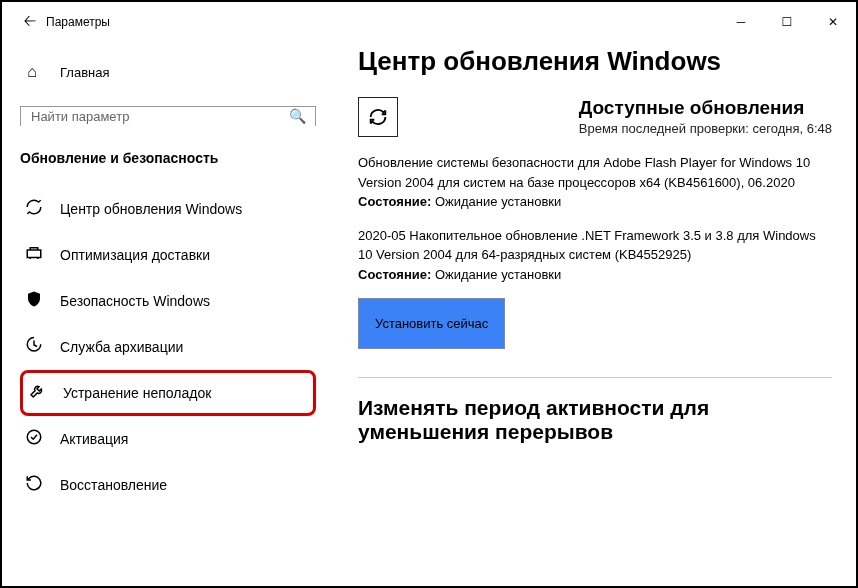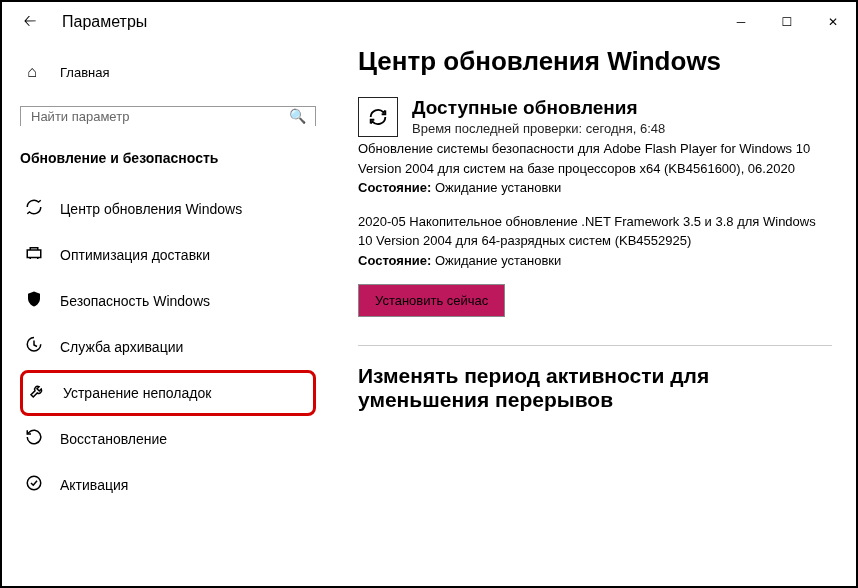--- a/index.html
+++ b/index.html
@@ -1,20 +1,20 @@
 <!DOCTYPE html>
 <html><head>
 <meta charset="utf-8">
 <style>
 * { margin: 0; padding: 0; box-sizing: border-box; font-family: "Segoe UI", sans-serif; }
 body { background: #fff; width: 858px; height: 588px; overflow: hidden; border: 2px solid #000; }
 
 .titlebar { display: flex; align-items: center; height: 40px; padding-left: 12px; }
 .back-btn { width: 32px; height: 32px; display: flex; align-items: center; justify-content: center; font-size: 16px; cursor: pointer; }
-.app-title { font-size: 16px; margin-left: 16px; }
+.app-title { font-size: 12px; }
 .win-controls { margin-left: auto; display: flex; }
 .win-btn { width: 46px; height: 32px; display: flex; align-items: center; justify-content: center; cursor: pointer; font-size: 12px; }
 
 .layout { display: flex; height: calc(100% - 40px); }
 
 .sidebar { width: 332px; padding: 0 18px; }
 .home-row { display: flex; align-items: center; height: 44px; margin: 8px 0 12px; cursor: pointer; }
 .home-row .icon { width: 24px; text-align: center; font-size: 16px; }
 .home-row .txt { margin-left: 16px; font-size: 13px; }
 
@@ -26,29 +26,29 @@
 .category { font-size: 14px; font-weight: 600; margin-bottom: 20px; }
 
 .nav-item { display: flex; align-items: center; height: 46px; cursor: pointer; padding: 0 4px; }
 .nav-item .icon { width: 20px; text-align: center; font-size: 16px; }
 .nav-item .txt { margin-left: 16px; font-size: 14px; }
 .nav-item.highlight { border: 3px solid #d30000; border-radius: 8px; }
 
 .main { flex: 1; padding: 4px 24px 0 24px; overflow: hidden; }
 .page-title { font-size: 26px; font-weight: 600; margin-bottom: 20px; }
 
-.avail-block { display: flex; align-items: flex-start; margin-bottom: 2px; }
+.avail-block { display: flex; align-items: flex-start; margin-bottom: 16px; justify-content: space-between; }
 .avail-icon { width: 40px; height: 40px; border: 1.5px solid #222; display: flex; align-items: center; justify-content: center; font-size: 18px; margin-right: 14px; flex-shrink: 0; }
 .avail-title { font-size: 19px; font-weight: 600; }
 .avail-sub { font-size: 13px; color: #222; margin-top: 2px; }
 
 .upd-item { font-size: 13px; line-height: 1.5; margin-bottom: 14px; }
 .status-label { font-weight: 600; }
 
-.install-btn { border: 1px solid #888; background: #be185d; padding: 8px 16px; font-size: 13px; cursor: pointer; margin-bottom: 28px; display: inline-block; }
+.install-btn { border: 1px solid #888; background: #3b82f6; padding: 17px 16px; font-size: 13px; cursor: pointer; margin-bottom: 28px; display: inline-block; }
 
 .divider { border: none; border-top: 1px solid #ccc; margin-bottom: 18px; }
 
 .section-title { font-size: 21px; font-weight: 600; margin-bottom: 12px; }
 .section-text { font-size: 13px; line-height: 1.5; }
 </style>
 </head>
 <body>
 
 <div class="titlebar">
@@ -118,35 +118,35 @@
         <svg width="18" height="18" viewBox="0 0 24 24" fill="none" stroke="currentColor" stroke-width="2">
             <path d="M14.7 6.3a4 4 0 0 0-5.4 5.4L4 17l3 3 5.3-5.3a4 4 0 0 0 5.4-5.4L15 12l-3-3 2.7-2.7z"></path>
           </svg>
       </span>
       <span class="txt">Устранение неполадок</span>
     </div>
 
     <div class="nav-item">
       <span class="icon">
         <svg width="18" height="18" viewBox="0 0 24 24" fill="none" stroke="currentColor" stroke-width="2">
+            <circle cx="12" cy="12" r="9"></circle>
+            <path d="M8 12l3 3 5-6"></path>
+          </svg>
+      </span>
+      <span class="txt">Активация</span>
+    </div>
+
+    <div class="nav-item">
+      <span class="icon">
+        <svg width="18" height="18" viewBox="0 0 24 24" fill="none" stroke="currentColor" stroke-width="2">
             <path d="M3 12a9 9 0 1 0 2.6-6.3L3 8"></path>
             <path d="M3 3v5h5"></path>
           </svg>
       </span>
       <span class="txt">Восстановление</span>
-    </div>
-
-    <div class="nav-item">
-      <span class="icon">
-        <svg width="18" height="18" viewBox="0 0 24 24" fill="none" stroke="currentColor" stroke-width="2">
-            <circle cx="12" cy="12" r="9"></circle>
-            <path d="M8 12l3 3 5-6"></path>
-          </svg>
-      </span>
-      <span class="txt">Активация</span>
     </div>
   </div>
 
   <div class="main">
     <div class="page-title">Центр обновления Windows</div>
 
     <div class="avail-block">
       <div class="avail-icon">
         <svg width="22" height="22" viewBox="0 0 24 24" fill="none" stroke="currentColor" stroke-width="2">
             <path d="M4 12a8 8 0 0 1 14-5l2-2M20 12a8 8 0 0 1-14 5l-2 2"></path>

